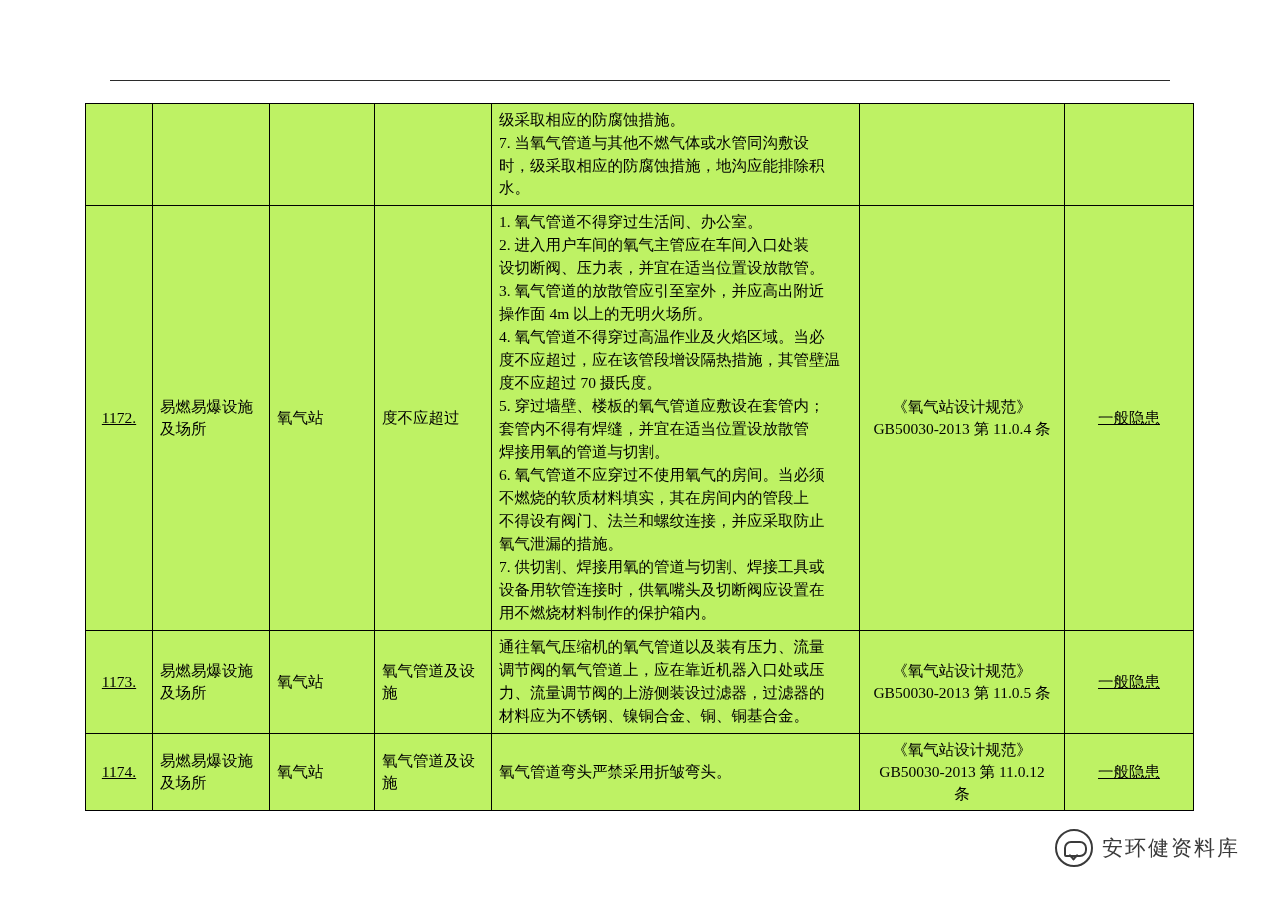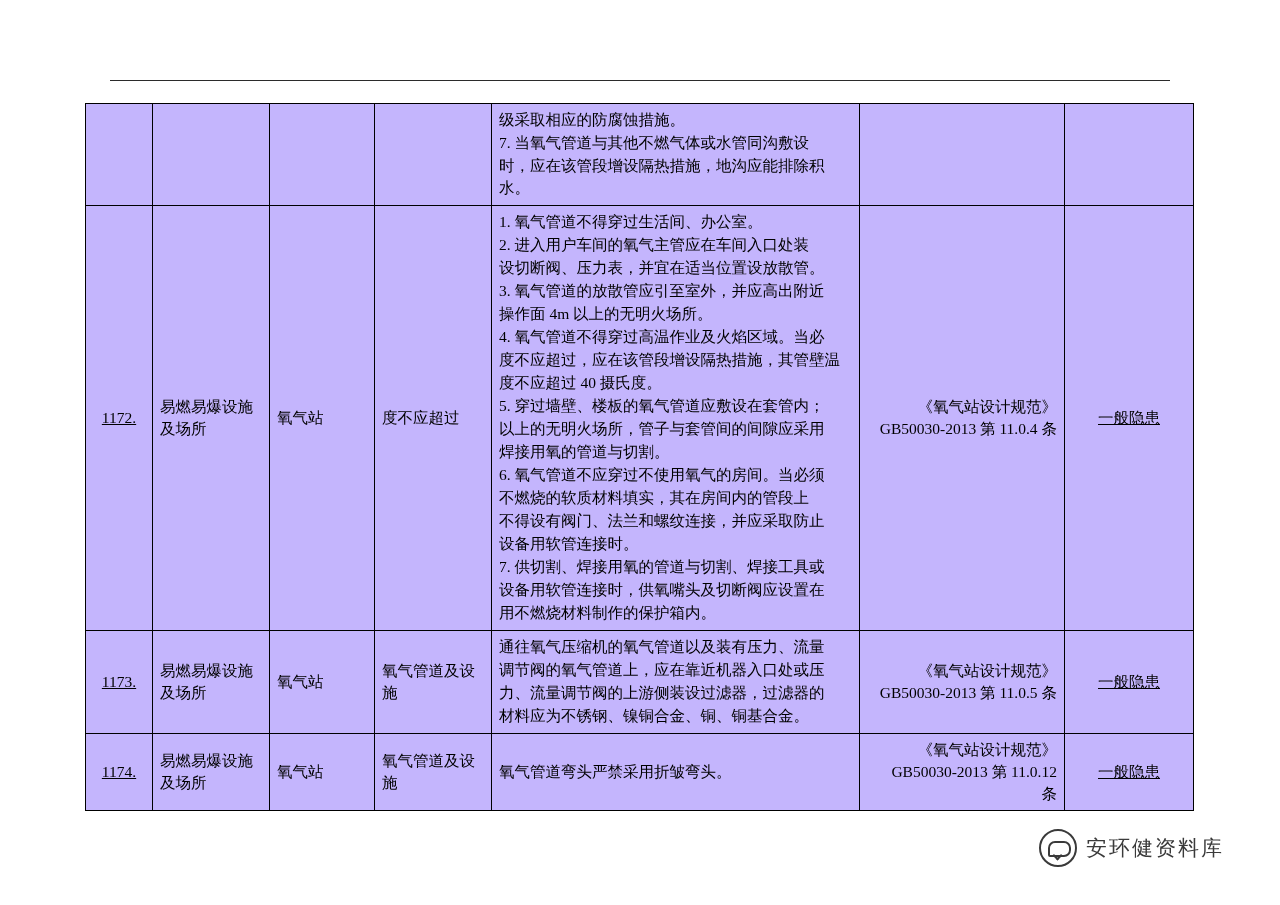--- a/index.html
+++ b/index.html
@@ -29,21 +29,21 @@
     height: 0;
     border-top: 1px solid #2b2b2b;
   }
   table.doc-table {
     position: absolute;
     left: 85px;
     top: 103px;
     width: 1108px;
     border-collapse: collapse;
     table-layout: fixed;
-    background: #c4b5fd;
+    background: #bef264;
   }
   table.doc-table td {
     border: 1px solid #000000;
     vertical-align: middle;
     padding: 5px 7px;
     font-size: 15.5px;
     line-height: 1.42;
   }
   col.c-no      { width: 67px; }
   col.c-cat     { width: 117px; }
@@ -59,41 +59,41 @@
   }
   td.cat, td.site, td.obj {
     text-align: left;
     vertical-align: middle;
   }
   td.desc {
     text-align: left;
     vertical-align: top;
   }
   td.basis {
-    text-align: right;
+    text-align: center;
     vertical-align: middle;
     font-size: 15px;
   }
   .desc-list {
     margin: 0;
     padding: 0;
     list-style: none;
   }
   .desc-list li {
     margin: 0 0 1px 0;
     padding: 0;
     text-indent: 0;
   }
   .cell-lines div {
     white-space: pre-wrap;
   }
   
   .watermark {
     position: absolute;
-    right: 56px;
+    right: 40px;
     bottom: 38px;
     display: flex;
     align-items: center;
     gap: 9px;
   }
   .wm-badge {
     width: 34px;
     height: 34px;
     border-radius: 50%;
     border: 2px solid #3a3a3a;
@@ -149,21 +149,21 @@
 
       <tr>
         <td class="no"></td>
         <td class="cat"></td>
         <td class="site"></td>
         <td class="obj"></td>
         <td class="desc">
           <ul class="desc-list">
               <li>级采取相应的防腐蚀措施。</li>
               <li>7.  当氧气管道与其他不燃气体或水管同沟敷设</li>
-              <li>时，应在该管段增设隔热措施，地沟应能排除积水。</li>
+              <li>时，级采取相应的防腐蚀措施，地沟应能排除积水。</li>
             </ul>
         </td>
         <td class="basis">
           <div class="cell-lines"></div>
         </td>
         <td class="level"></td>
       </tr>
 
       <tr>
         <td class="no">1172.</td>
@@ -172,28 +172,28 @@
         <td class="obj">度不应超过</td>
         <td class="desc">
           <ul class="desc-list">
               <li>1.  氧气管道不得穿过生活间、办公室。</li>
               <li>2.  进入用户车间的氧气主管应在车间入口处装</li>
               <li>设切断阀、压力表，并宜在适当位置设放散管。</li>
               <li>3.  氧气管道的放散管应引至室外，并应高出附近</li>
               <li>操作面 4m 以上的无明火场所。</li>
               <li>4.  氧气管道不得穿过高温作业及火焰区域。当必</li>
               <li>度不应超过，应在该管段增设隔热措施，其管壁温</li>
-              <li>度不应超过 40 摄氏度。</li>
+              <li>度不应超过 70 摄氏度。</li>
               <li>5.  穿过墙壁、楼板的氧气管道应敷设在套管内；</li>
-              <li>以上的无明火场所，管子与套管间的间隙应采用</li>
+              <li>套管内不得有焊缝，并宜在适当位置设放散管</li>
               <li>焊接用氧的管道与切割。</li>
               <li>6.  氧气管道不应穿过不使用氧气的房间。当必须</li>
               <li>不燃烧的软质材料填实，其在房间内的管段上</li>
               <li>不得设有阀门、法兰和螺纹连接，并应采取防止</li>
-              <li>设备用软管连接时。</li>
+              <li>氧气泄漏的措施。</li>
               <li>7.  供切割、焊接用氧的管道与切割、焊接工具或</li>
               <li>设备用软管连接时，供氧嘴头及切断阀应设置在</li>
               <li>用不燃烧材料制作的保护箱内。</li>
             </ul>
         </td>
         <td class="basis">
           <div class="cell-lines">
               <div>《氧气站设计规范》</div>
               <div>GB50030-2013 第 11.0.4 条</div>
             </div>

